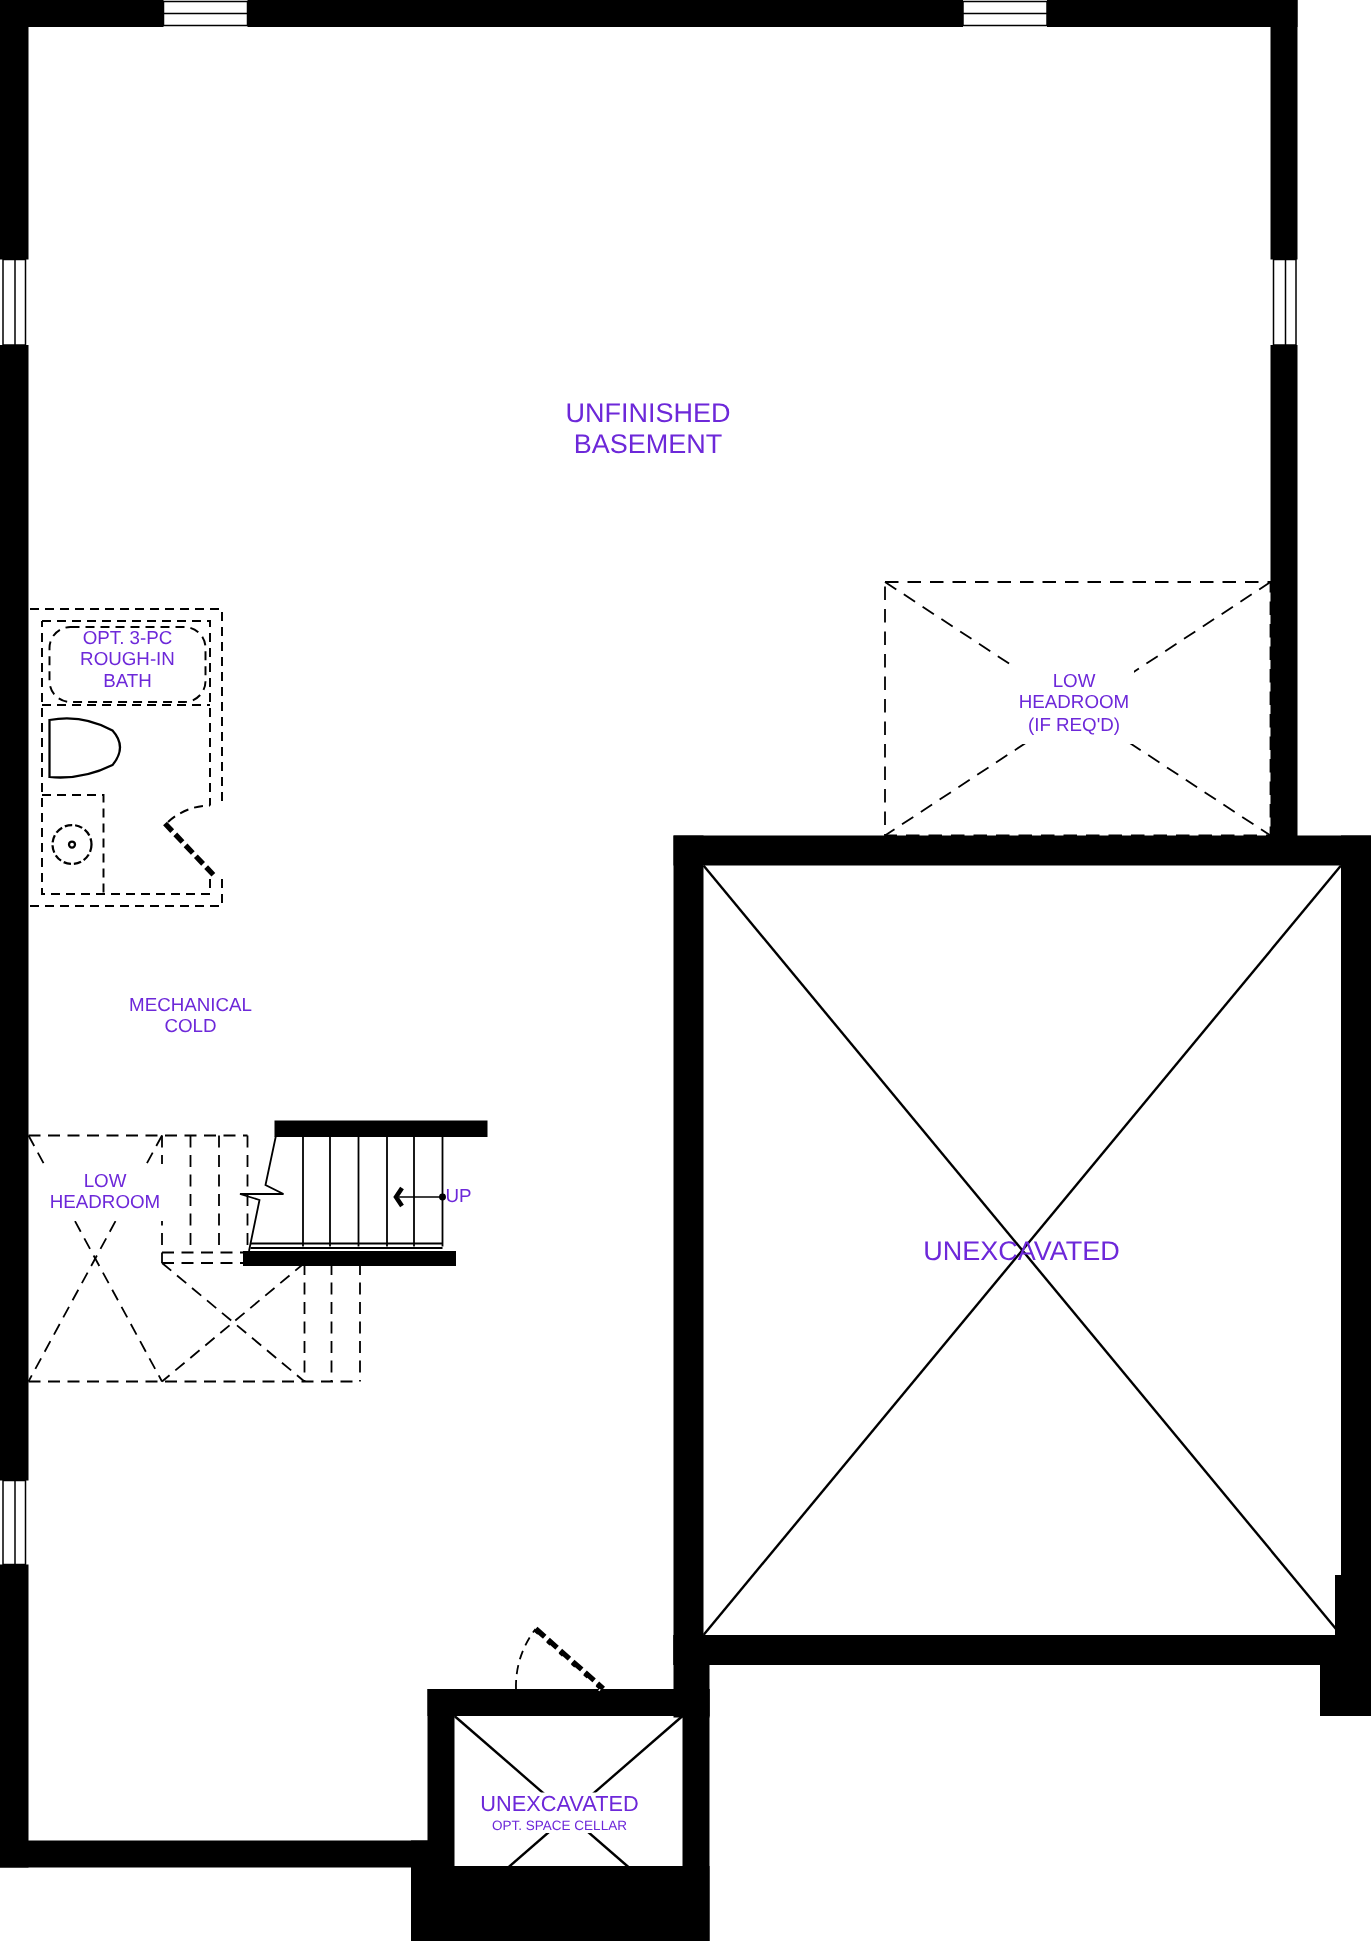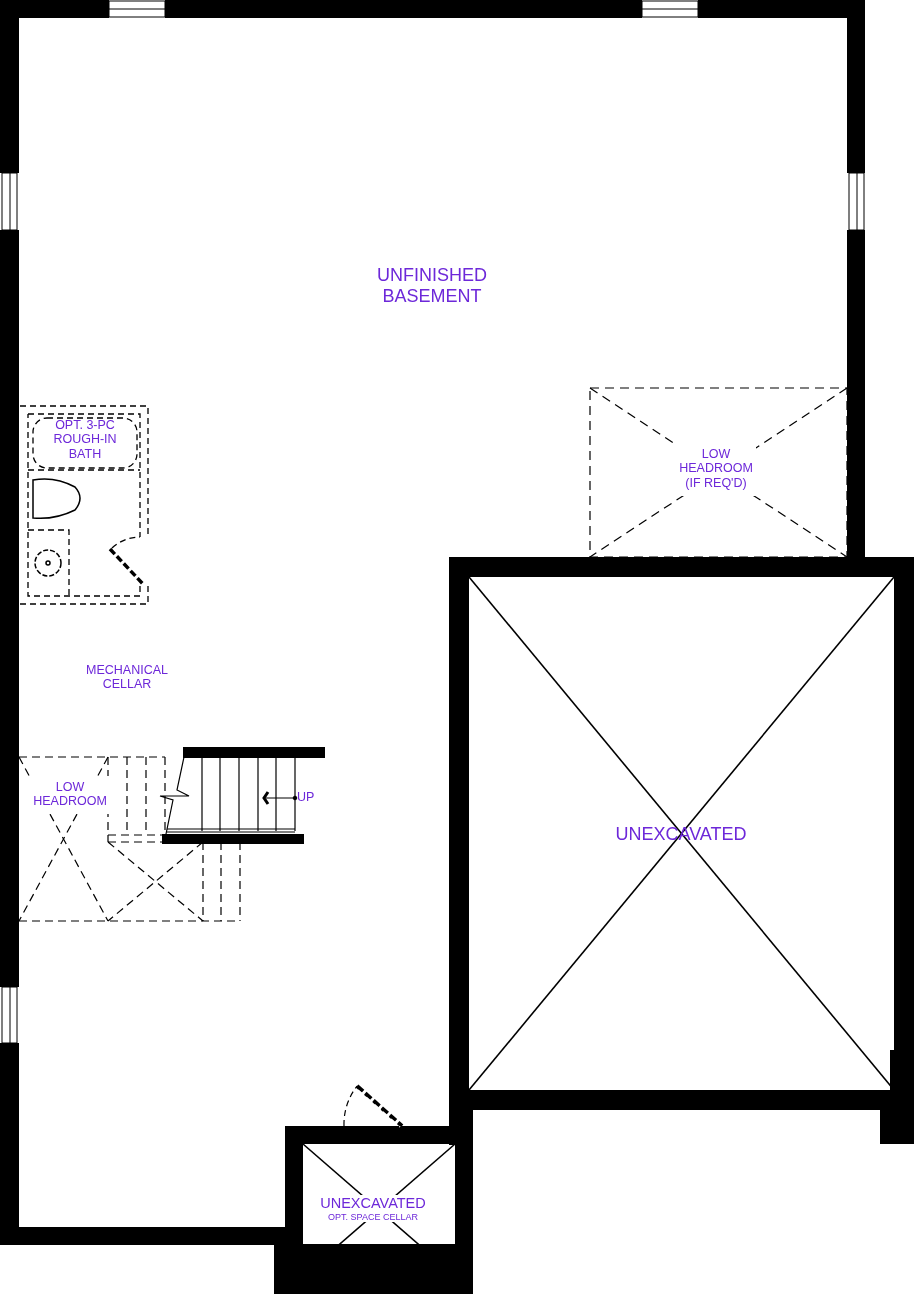--- a/index.html
+++ b/index.html
@@ -172,21 +172,21 @@
 </div>
 
 <div class="lbl mid" style="left:35px; top:418px; width:100px;">
   <span>OPT. 3-PC</span>
   <span>ROUGH-IN</span>
   <span>BATH</span>
 </div>
 
 <div class="lbl mid" style="left:72px; top:620px; width:110px;margin-top:43px;">
   <span>MECHANICAL</span>
-  <span>CELLAR</span>
+  <span>COLD</span>
 </div>
 
 <div class="lbl mid" style="left:25px; top:780px; width:90px;">
   <span>LOW</span>
   <span>HEADROOM</span>
 </div>
 
 <div class="lbl mid" style="left:297px; top:790px; text-align:right;">
   <span>UP</span>
 </div>

